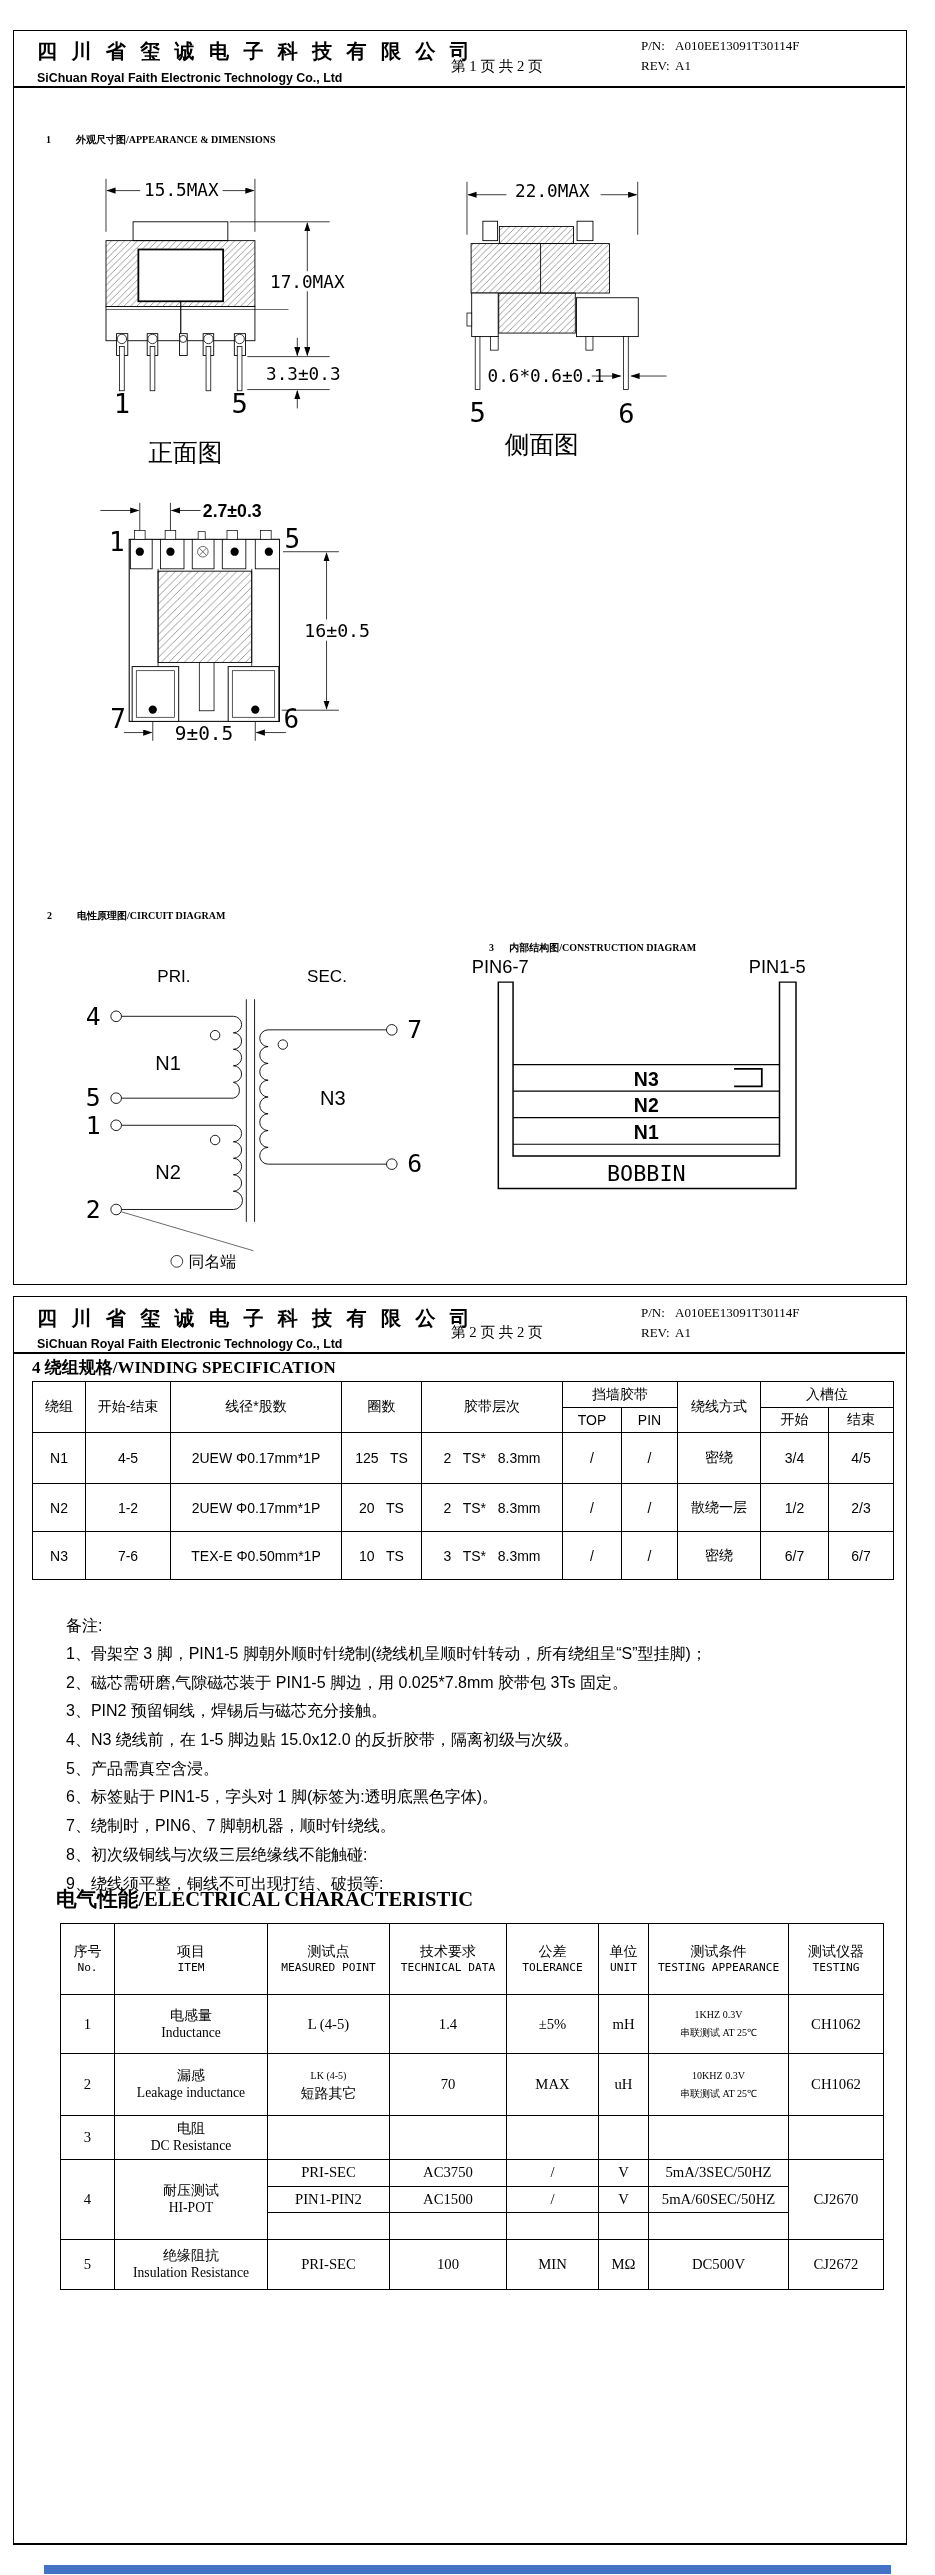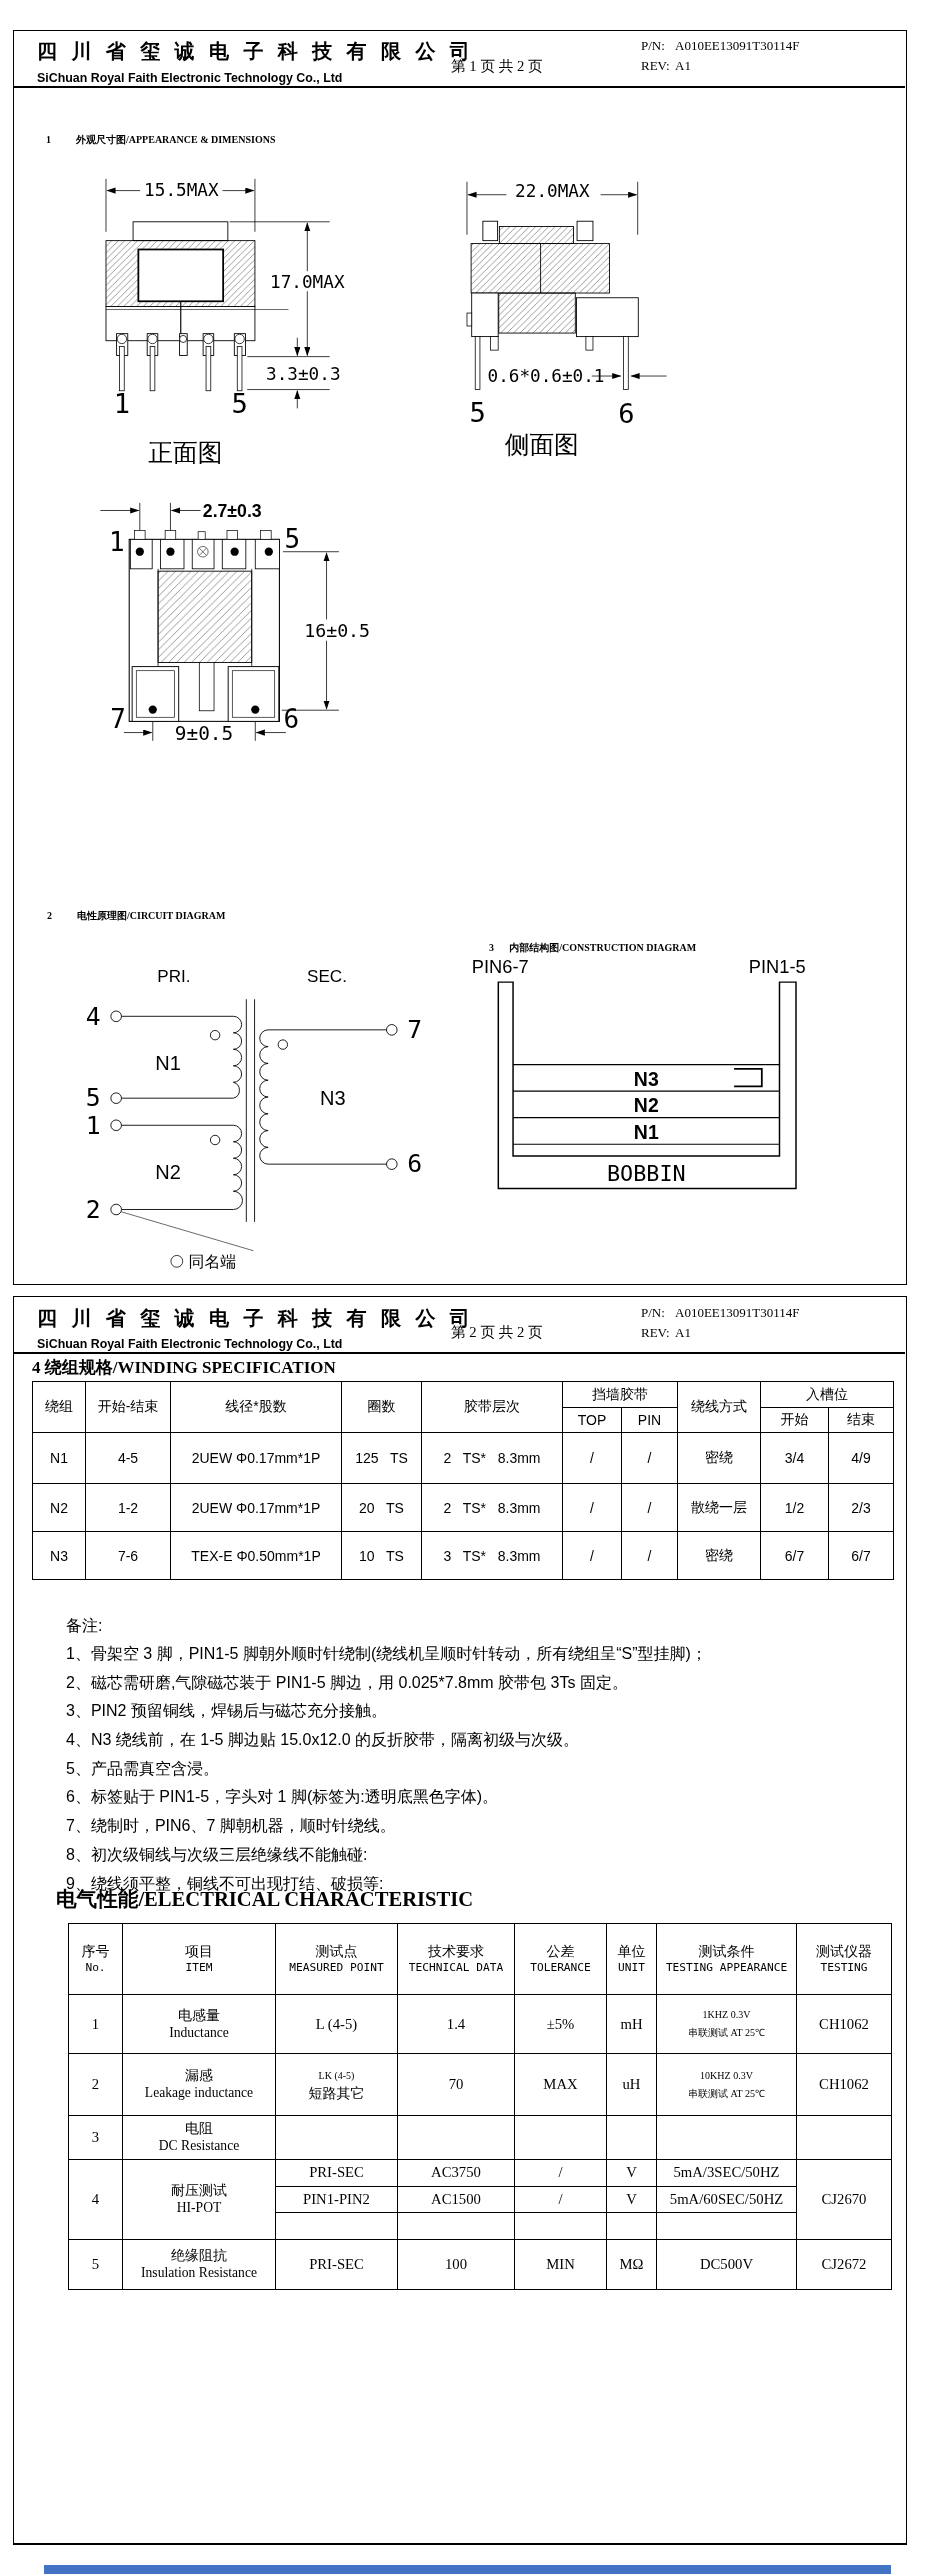--- a/index.html
+++ b/index.html
@@ -337,21 +337,21 @@
       <tr style="height:51px;">
         <td>N1</td>
         <td>4-5</td>
         <td>2UEW Φ0.17mm*1P</td>
         <td class="pre">125   TS</td>
         <td class="pre">2   TS*   8.3mm</td>
         <td>/</td>
         <td>/</td>
         <td>密绕</td>
         <td>3/4</td>
-        <td>4/9</td>
+        <td>4/5</td>
       </tr>
       <tr style="height:48px;">
         <td>N2</td>
         <td>1-2</td>
         <td>2UEW Φ0.17mm*1P</td>
         <td class="pre">20   TS</td>
         <td class="pre">2   TS*   8.3mm</td>
         <td>/</td>
         <td>/</td>
         <td>散绕一层</td>
@@ -382,21 +382,21 @@
     <div class="note-item">4、N3 绕线前，在 1-5 脚边贴 15.0x12.0 的反折胶带，隔离初级与次级。</div>
     <div class="note-item">5、产品需真空含浸。</div>
     <div class="note-item">6、标签贴于 PIN1-5，字头对 1 脚(标签为:透明底黑色字体)。</div>
     <div class="note-item">7、绕制时，PIN6、7 脚朝机器，顺时针绕线。</div>
     <div class="note-item">8、初次级铜线与次级三层绝缘线不能触碰:</div>
     <div class="note-item">9、绕线须平整，铜线不可出现打结、破损等:</div>
   </div>
 
   <div class="abs bighead" style="left:56px;top:1885px;font-size:20.6px;">电气性能/ELECTRICAL CHARACTERISTIC</div>
 
-  <div class="abs" style="left:68px;top:1923px;">
+  <div class="abs" style="left:60px;top:1923px;">
     <table class="et">
       <colgroup>
         <col style="width:54px">
           <col style="width:153px">
           <col style="width:122px">
           <col style="width:117px">
         <col style="width:92px">
           <col style="width:50px">
           <col style="width:140px">
           <col style="width:95px">

